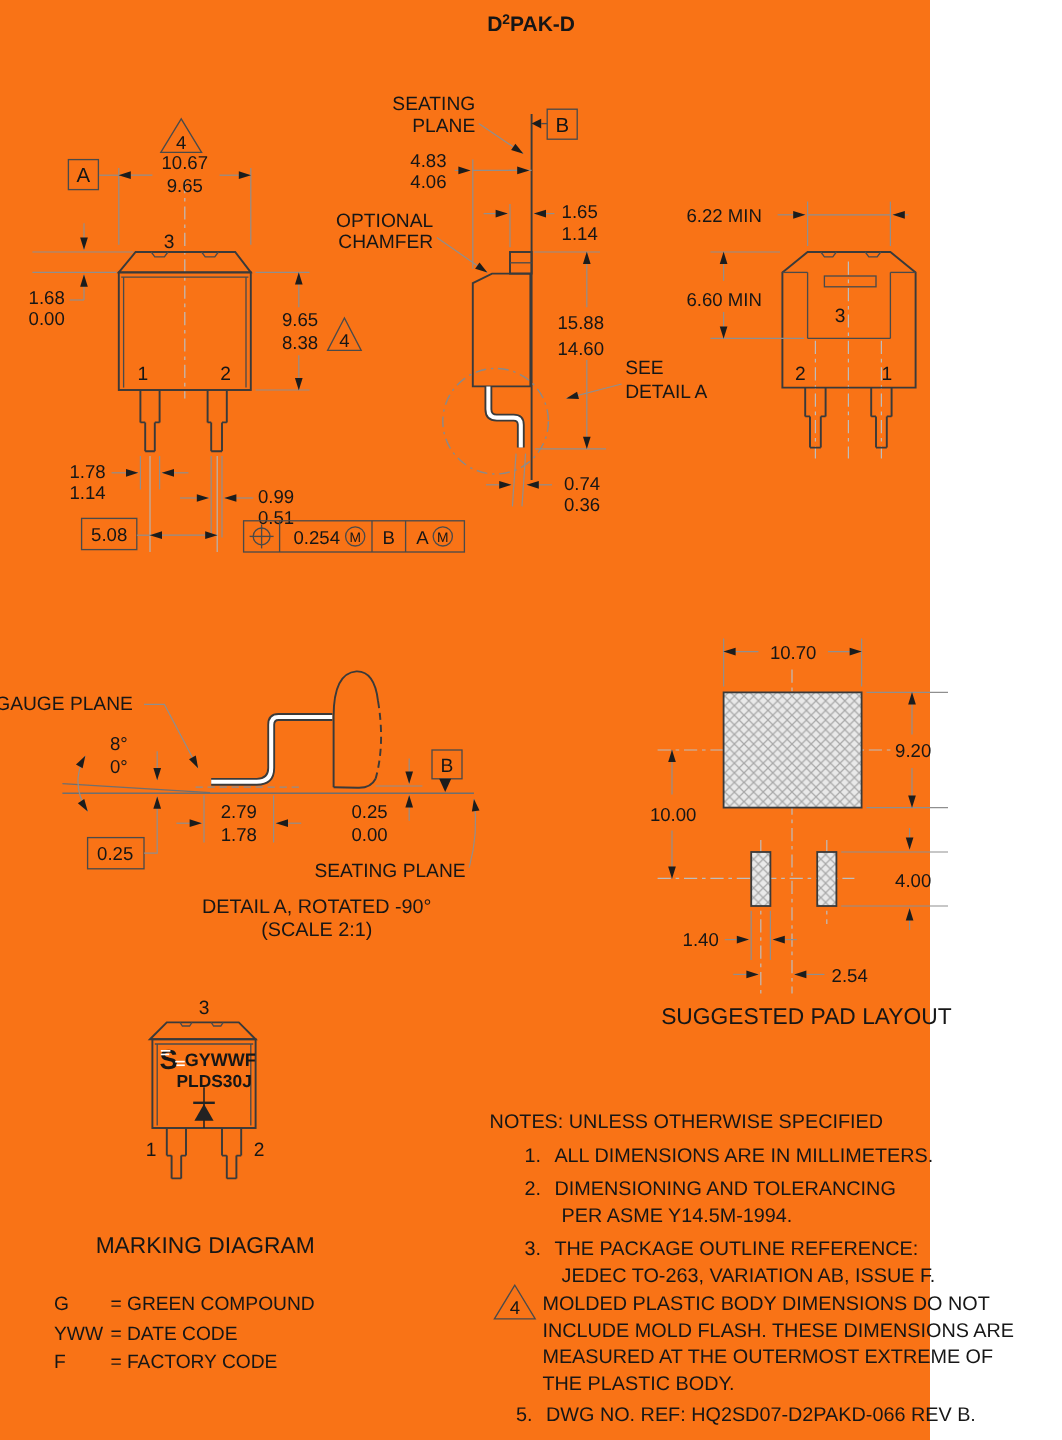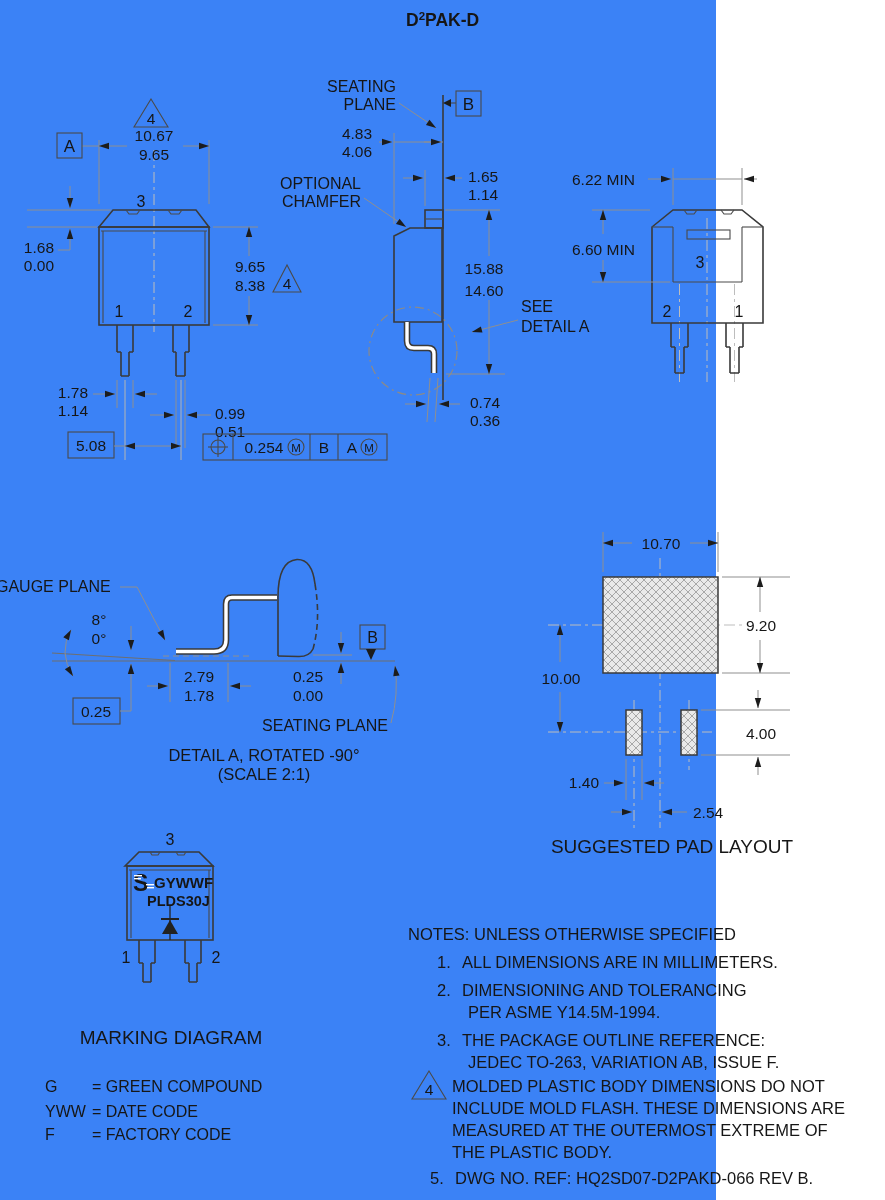--- a/index.html
+++ b/index.html
@@ -1,16 +1,16 @@
 <!DOCTYPE html>
 <html><head>
 <meta charset="utf-8">
 <style>
   html,body{margin:0;padding:0;background:#ffffff;}
-  .page{width:716px;height:1200px;background:#3b82f6;position:relative;font-family:"Liberation Sans",sans-serif;}
+  .page{width:775px;height:1200px;background:#f97316;position:relative;font-family:"Liberation Sans",sans-serif;}
   svg text{font-family:"Liberation Sans",sans-serif;fill:#161616;}
   .t{font-size:15.5px;}
   .lbl{font-size:16px;}
   .big{font-size:19px;}
   .note{font-size:16.5px;}
   .bold{font-weight:bold;}
   .tc{text-anchor:middle;}
   .te{text-anchor:end;}
   .ol{stroke:#3a3a3a;stroke-width:1.6;fill:none;stroke-linejoin:miter;}
   .ol2{stroke:#4a4a4a;stroke-width:1.1;fill:none;}

